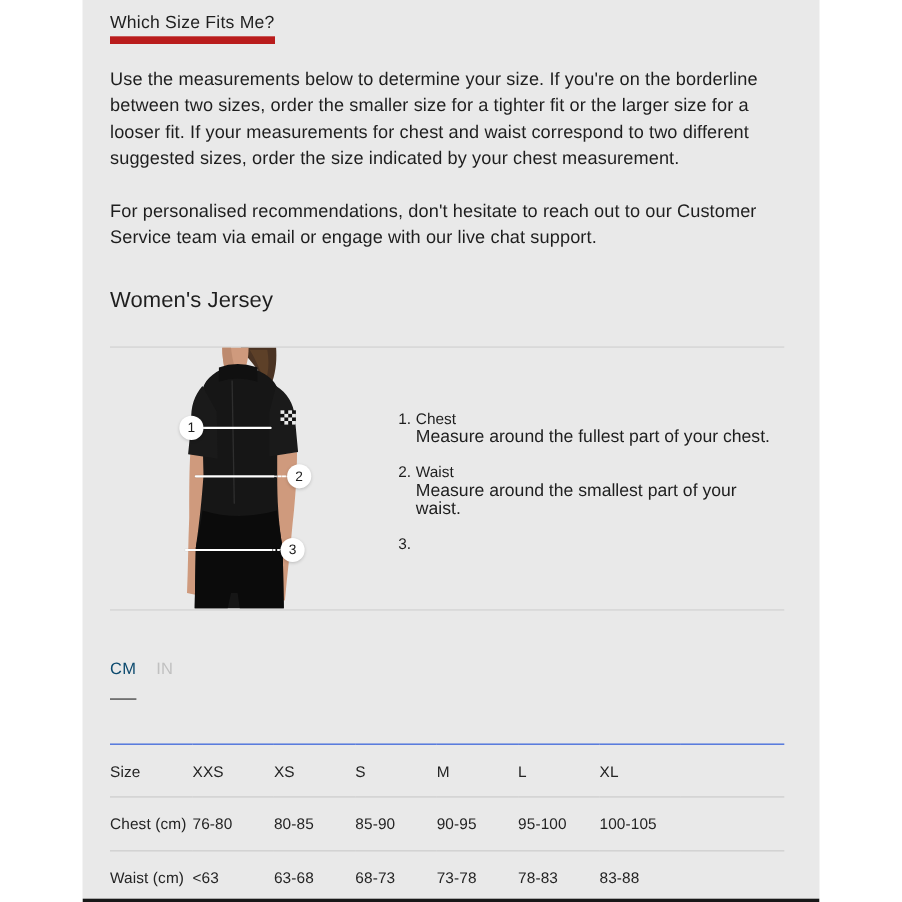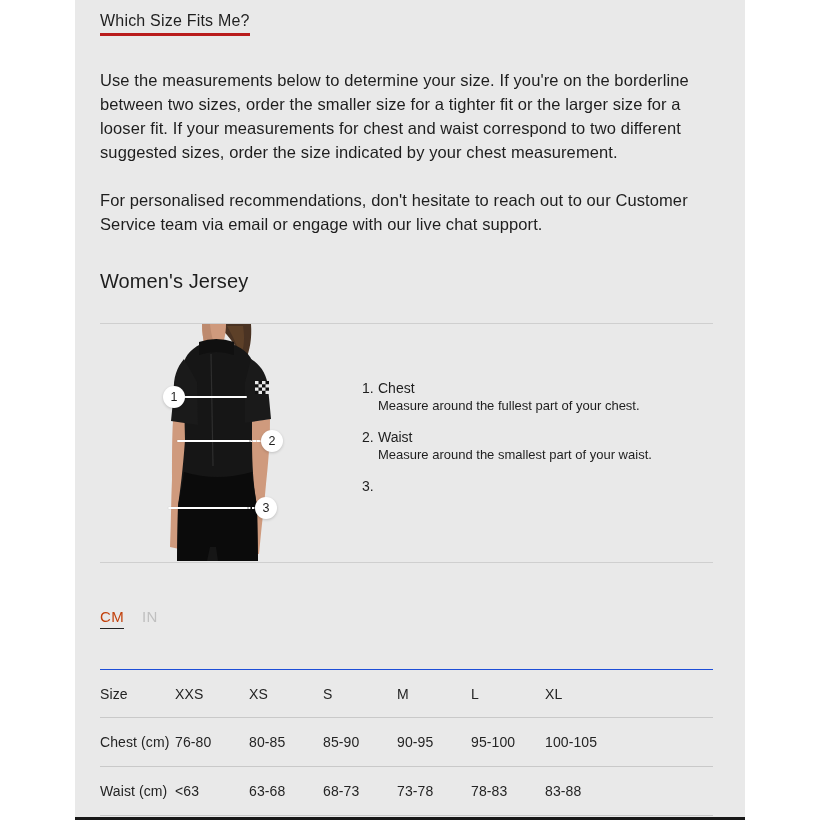--- a/index.html
+++ b/index.html
@@ -5,24 +5,24 @@
   * { margin:0; padding:0; box-sizing:border-box; }
   html,body { width:820px; height:820px; overflow:hidden; background:#ffffff;
               font-family:"Liberation Sans","DejaVu Sans",sans-serif; }
   .page { position:relative; width:820px; height:820px; background:#ffffff; }
 
   .panel { position:absolute; left:75px; top:0; width:670px; height:820px;
            background:#e9e9e9; overflow:hidden; }
   .content { padding:0 32px 0 25px; }
 
   .title { display:inline-block; margin-top:12px; font-size:16px; color:#1f1f1f;
-           letter-spacing:.2px; border-bottom:3px solid #b91c1c; padding-bottom:3px;
+           letter-spacing:.2px; border-bottom:7px solid #b91c1c; padding-bottom:3px;
            cursor:pointer; }
 
-  .para { margin-top:32px; width:613px; font-size:16.5px; line-height:24px;
+  .para { margin-top:20px; width:613px; font-size:16.5px; line-height:24px;
           color:#1e1e1e; letter-spacing:.1px; }
   .para.second { margin-top:24px; }
 
   .section-title { margin-top:34px; font-size:20px; line-height:22px; color:#1e1e1e;
                    letter-spacing:.1px; }
 
   
   .figure-section { position:relative; margin-top:31px; height:240px; width:613px;
                     border-top:1px solid #cfcfcf; border-bottom:1px solid #cfcfcf; }
   .model-figure { position:absolute; left:57px; top:0; width:118px; height:238px; }
@@ -33,26 +33,26 @@
                    border-top:2px dotted #ffffff; height:0; }
   .m-circle { position:absolute; width:22px; height:22px; border-radius:50%;
               background:#ffffff; box-shadow:0 1px 3px rgba(0,0,0,.18);
               display:flex; align-items:center; justify-content:center;
               font-size:12.5px; color:#1e1e1e; }
 
   .mlist { position:absolute; left:262px; top:56px; width:340px; }
   .mlist-item { display:flex; margin-bottom:15px; }
   .mlist-num { width:16px; flex:0 0 16px; font-size:14px; line-height:17px; color:#1e1e1e; }
   .mlist-label { font-size:14px; line-height:17px; color:#1e1e1e; }
-  .mlist-desc { font-size:13px; line-height:16px; color:#1e1e1e; margin-top:1px; }
+  .mlist-desc { font-size:16px; line-height:16px; color:#1e1e1e; margin-top:1px; }
 
   
   .units-row { margin-top:45px; display:flex; align-items:baseline; }
   .unit { font-size:15px; letter-spacing:.3px; cursor:pointer; }
-  .unit.active { color:#c2410c; border-bottom:1px solid #232323; padding-bottom:3px;text-align:center; }
+  .unit.active { color:#0c4a6e; border-bottom:1px solid #232323; padding-bottom:18px;text-align:center; }
   .unit.inactive { color:#c0c0c0; margin-left:18px; }
 
   
   table.size-table { margin-top:40px; width:613px; border-collapse:collapse;
                      table-layout:fixed; }
   table.size-table col.c-label { width:75px; }
   table.size-table col.c-size { width:74px; }
   table.size-table th, table.size-table td {
       font-weight:400; font-size:14px; color:#242424; letter-spacing:.1px;
       text-align:left; vertical-align:middle; padding:0; }

